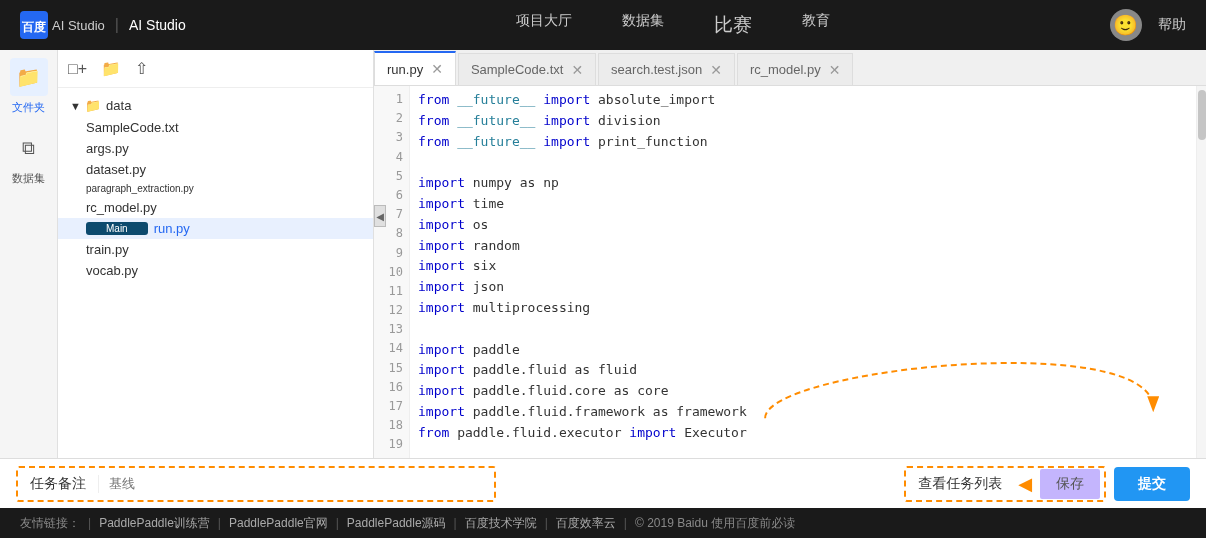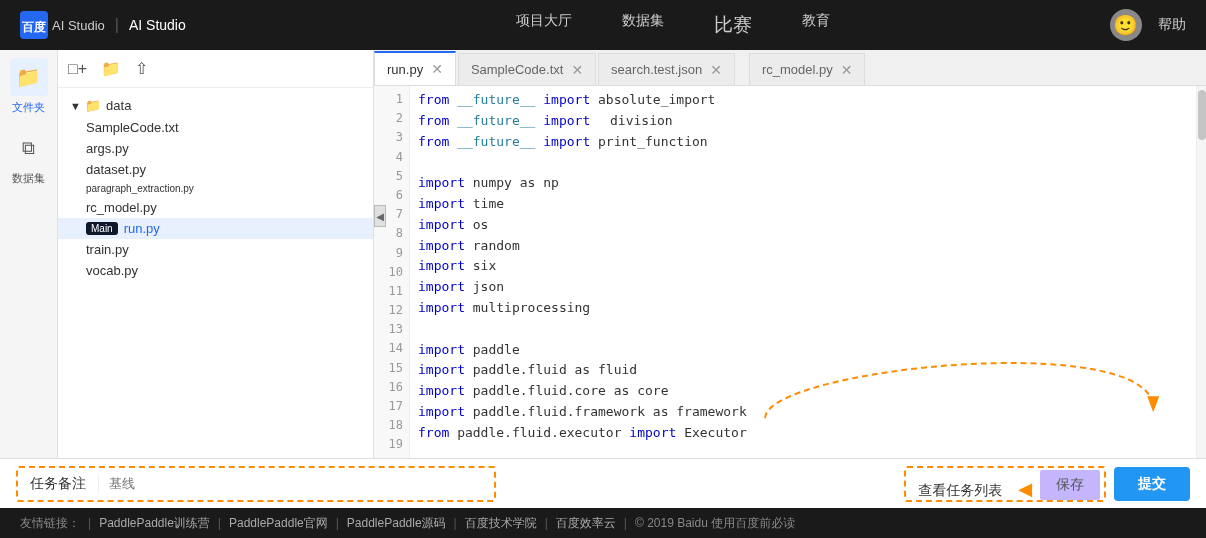--- a/index.html
+++ b/index.html
@@ -66,21 +66,21 @@
       <div style="display:flex;align-items:center;padding:3px 12px 3px 28px;cursor:pointer;font-size:13px;color:#333;">
         <span>dataset.py</span>
       </div>
       <div style="display:flex;align-items:center;padding:3px 12px 3px 28px;cursor:pointer;font-size:10px;color:#333;">
         <span>paragraph_extraction.py</span>
       </div>
       <div style="display:flex;align-items:center;padding:3px 12px 3px 28px;cursor:pointer;font-size:13px;color:#333;">
         <span>rc_model.py</span>
       </div>
       <div style="display:flex;align-items:center;padding:3px 12px 3px 28px;cursor:pointer;font-size:13px;color:#333;background:#e8f0fe;">
-        <span style="background:#0f172a;color:white;font-size:10px;padding:1px 5px;border-radius:3px;margin-right:6px;">Main</span>
+        <span style="background:#0c4a6e;color:white;font-size:10px;padding:1px 20px;border-radius:3px;margin-right:6px;">Main</span>
         <span style="color:#2468f2;">run.py</span>
       </div>
       <div style="display:flex;align-items:center;padding:3px 12px 3px 28px;cursor:pointer;font-size:13px;color:#333;">
         <span>train.py</span>
       </div>
       <div style="display:flex;align-items:center;padding:3px 12px 3px 28px;cursor:pointer;font-size:13px;color:#333;">
         <span>vocab.py</span>
       </div>
     </div>
   </div>
@@ -91,39 +91,39 @@
 
     <div style="height:36px;display:flex;align-items:flex-end;background:#f0f0f0;border-bottom:1px solid #ddd;">
       <div style="height:34px;display:flex;align-items:center;padding:0 12px;font-size:13px;color:#333;cursor:pointer;background:white;border:1px solid #ddd;border-bottom:none;border-top:2px solid #2468f2;margin-right:2px;gap:8px;">
         <span>run.py</span>
         <span style="font-size:14px;color:#999;cursor:pointer;">✕</span>
       </div>
       <div style="height:32px;display:flex;align-items:center;padding:0 12px;font-size:13px;color:#666;cursor:pointer;background:#ececec;border:1px solid #ddd;border-bottom:none;margin-right:2px;gap:8px;">
         <span>SampleCode.txt</span>
         <span style="font-size:14px;color:#999;cursor:pointer;">✕</span>
       </div>
-      <div style="height:32px;display:flex;align-items:center;padding:0 12px;font-size:13px;color:#666;cursor:pointer;background:#ececec;border:1px solid #ddd;border-bottom:none;margin-right:14px;gap:8px;">
+      <div style="height:32px;display:flex;align-items:center;padding:0 12px;font-size:13px;color:#666;cursor:pointer;background:#ececec;border:1px solid #ddd;border-bottom:none;margin-right:2px;gap:8px;">
         <span>search.test.json</span>
         <span style="font-size:14px;color:#999;cursor:pointer;">✕</span>
       </div>
       <div style="height:32px;display:flex;align-items:center;padding:0 12px;font-size:13px;color:#666;cursor:pointer;background:#ececec;border:1px solid #ddd;border-bottom:none;margin-right:2px;gap:8px;">
         <span>rc_model.py</span>
         <span style="font-size:14px;color:#999;cursor:pointer;">✕</span>
       </div>
     </div>
 
     <div style="flex:1;overflow-y:hidden;position:relative;font-family:'Consolas','Monaco',monospace;font-size:13px;display:flex;">
 
       <div style="min-width:36px;background:#f8f8f8;border-right:1px solid #eee;padding:4px 6px;text-align:right;color:#999;font-size:12px;line-height:1.6;user-select:none;">
         1<br>2<br>3<br>4<br>5<br>6<br>7<br>8<br>9<br>10<br>11<br>12<br>13<br>14<br>15<br>16<br>17<br>18<br>19<br>20<br>21<br>22<br>23<br>24
       </div>
 
       <div style="flex:1;padding:4px 8px;line-height:1.6;overflow:hidden;">
         <div><span style="color:#0000cc;">from</span> <span style="color:#267f99;">__future__</span> <span style="color:#0000cc;">import</span> <span style="color:#333;">absolute_import</span></div>
-        <div><span style="color:#0000cc;">from</span> <span style="color:#267f99;">__future__</span> <span style="color:#0000cc;">import</span> <span style="color:#333;margin-left:12px;">division</span></div>
+        <div><span style="color:#0000cc;">from</span> <span style="color:#267f99;">__future__</span> <span style="color:#0000cc;">import</span> <span style="color:#333;">division</span></div>
         <div><span style="color:#0000cc;">from</span> <span style="color:#267f99;">__future__</span> <span style="color:#0000cc;">import</span> <span style="color:#333;">print_function</span></div>
         <div>&nbsp;</div>
         <div><span style="color:#0000cc;">import</span> <span style="color:#333;">numpy as np</span></div>
         <div><span style="color:#0000cc;">import</span> <span style="color:#333;">time</span></div>
         <div><span style="color:#0000cc;">import</span> <span style="color:#333;">os</span></div>
         <div><span style="color:#0000cc;">import</span> <span style="color:#333;">random</span></div>
         <div><span style="color:#0000cc;">import</span> <span style="color:#333;">six</span></div>
         <div><span style="color:#0000cc;">import</span> <span style="color:#333;">json</span></div>
         <div><span style="color:#0000cc;">import</span> <span style="color:#333;">multiprocessing</span></div>
         <div>&nbsp;</div>
@@ -157,21 +157,21 @@
 </div>
 
 <div style="height:50px;background:white;border-top:1px solid #ddd;display:flex;align-items:center;padding:0 16px;gap:12px;position:relative;">
 
   <div style="border:2px dashed #ff8c00;border-radius:3px;display:flex;align-items:center;gap:0;height:36px;flex:1;max-width:480px;">
     <span style="font-size:14px;color:#333;padding:0 12px;white-space:nowrap;border-right:1px solid #eee;">任务备注</span>
     <input type="text" style="flex: 1 1 0%; height: 100%; border: none; outline: none; padding: 0px 10px; font-size: 13px; color: rgb(153, 153, 153);" placeholder="基线">
   </div>
 
   <div style="display:flex;align-items:center;gap:8px;margin-left:auto;">
-    <div style="border:2px dashed #ff8c00;border-radius:3px;padding:0 4px;height:36px;display:flex;align-items:flex-end;gap:8px;">
+    <div style="border:2px dashed #ff8c00;border-radius:3px;padding:0 4px;height:36px;display:flex;align-items:center;gap:8px;">
       <span style="font-size:14px;color:#333;cursor:pointer;padding:0 8px;">查看任务列表</span>
 
       <span style="color:#ff8c00;font-size:18px;">◀</span>
       <button style="background:#c4b5fd;color:#555;border:none;padding:6px 16px;border-radius:2px;font-size:14px;cursor:pointer;">保存</button>
     </div>
     <button style="background:#2196F3;color:white;border:none;padding:8px 24px;border-radius:4px;font-size:14px;cursor:pointer;font-weight:bold;">提交</button>
   </div>
 </div>
 
 <footer style="height:30px;background:#1a1a1a;color:#888;font-size:12px;display:flex;align-items:center;padding:0 20px;gap:8px;">

